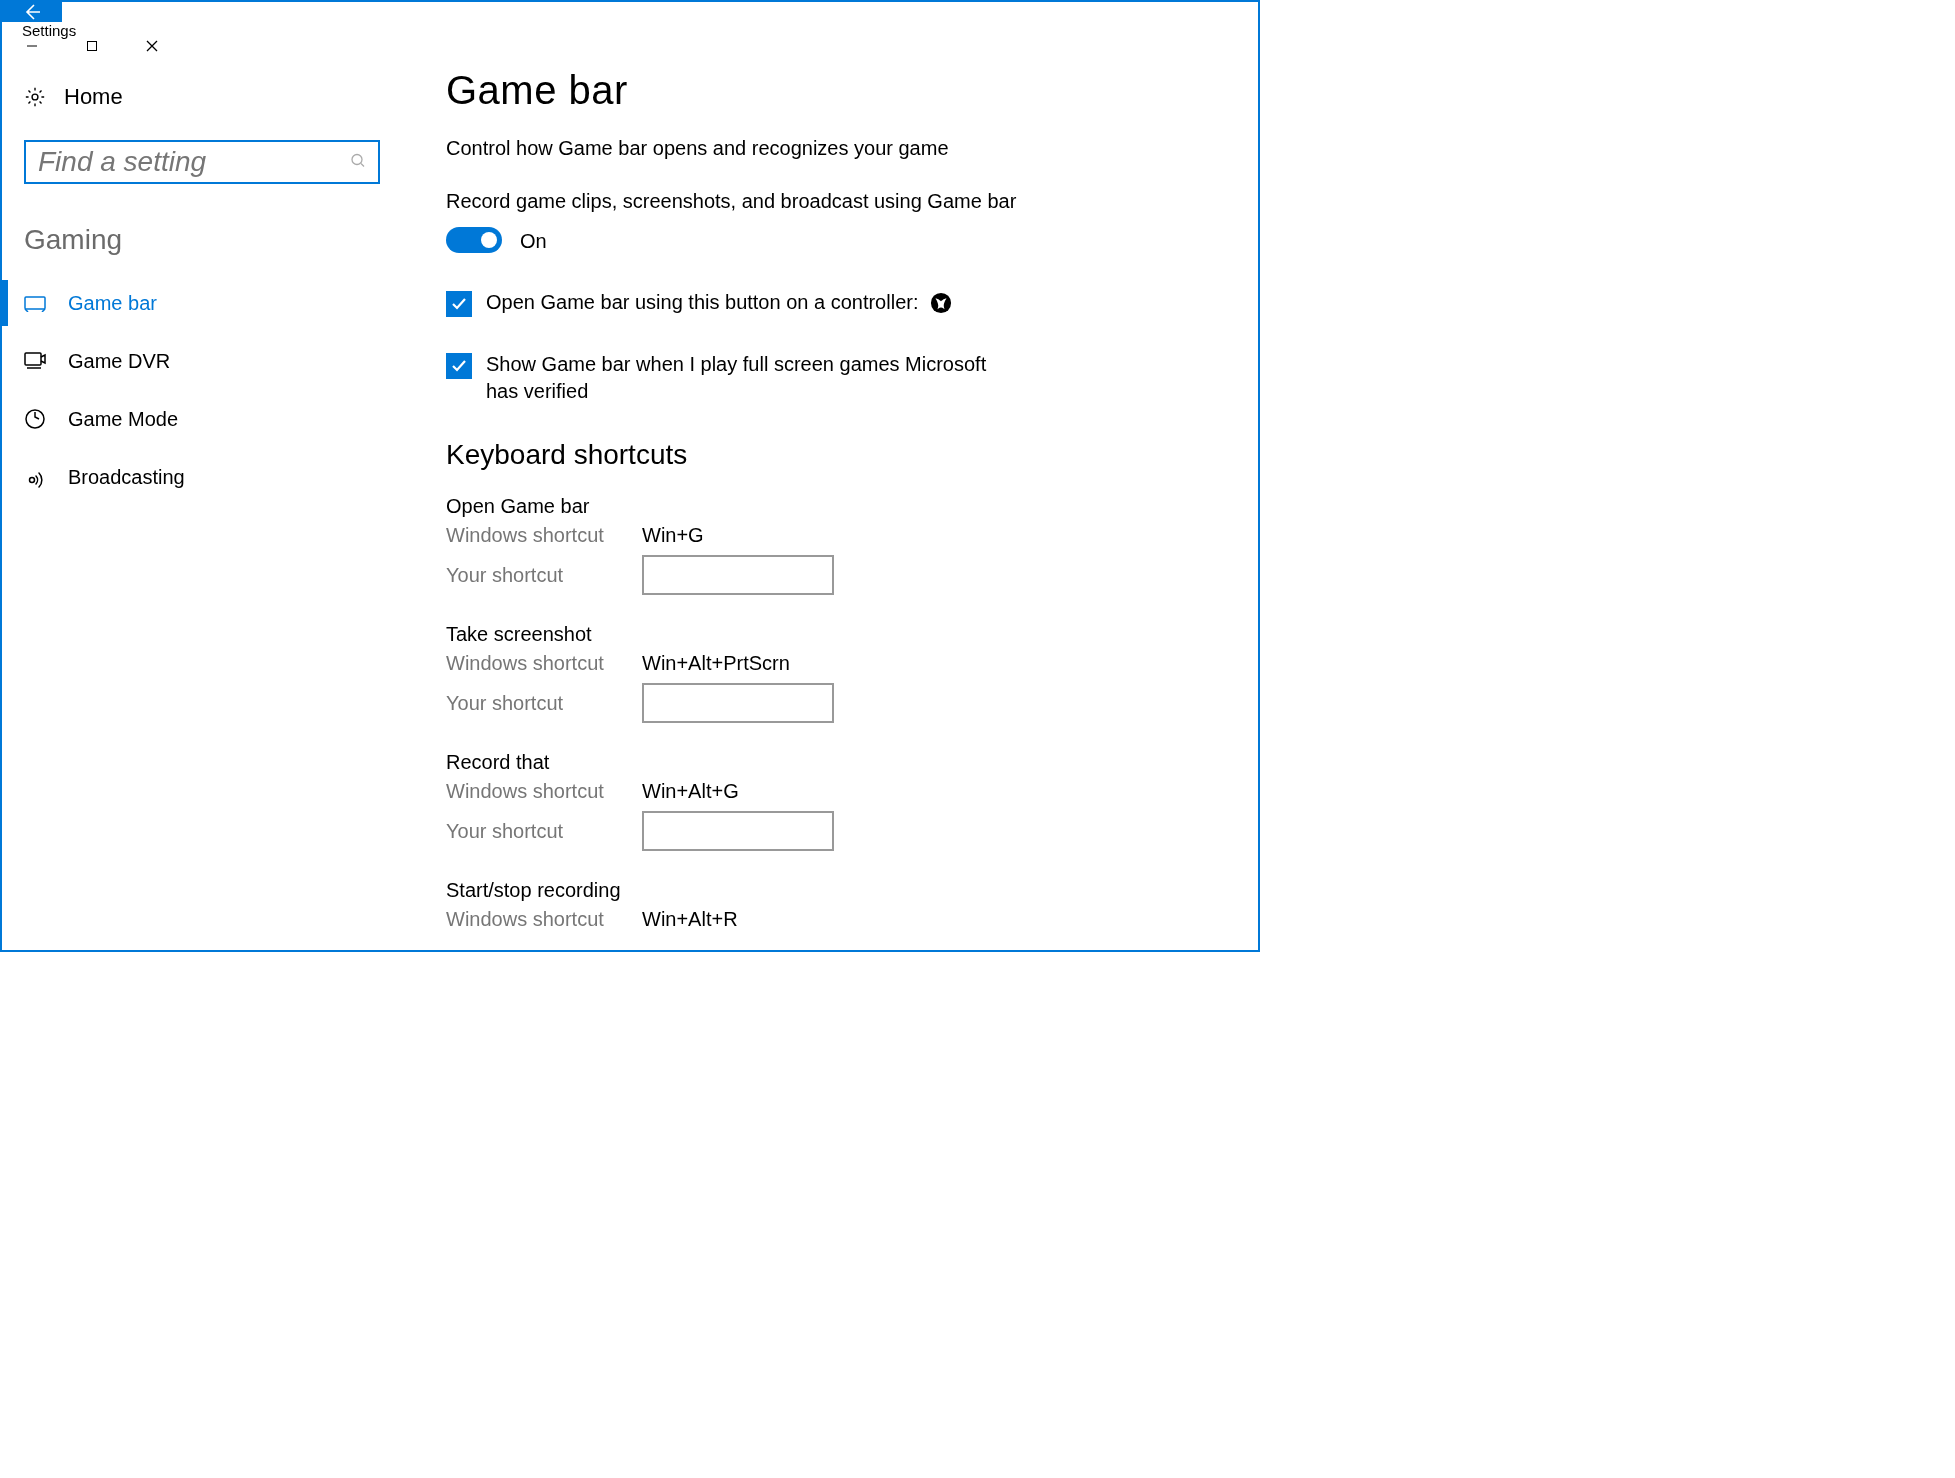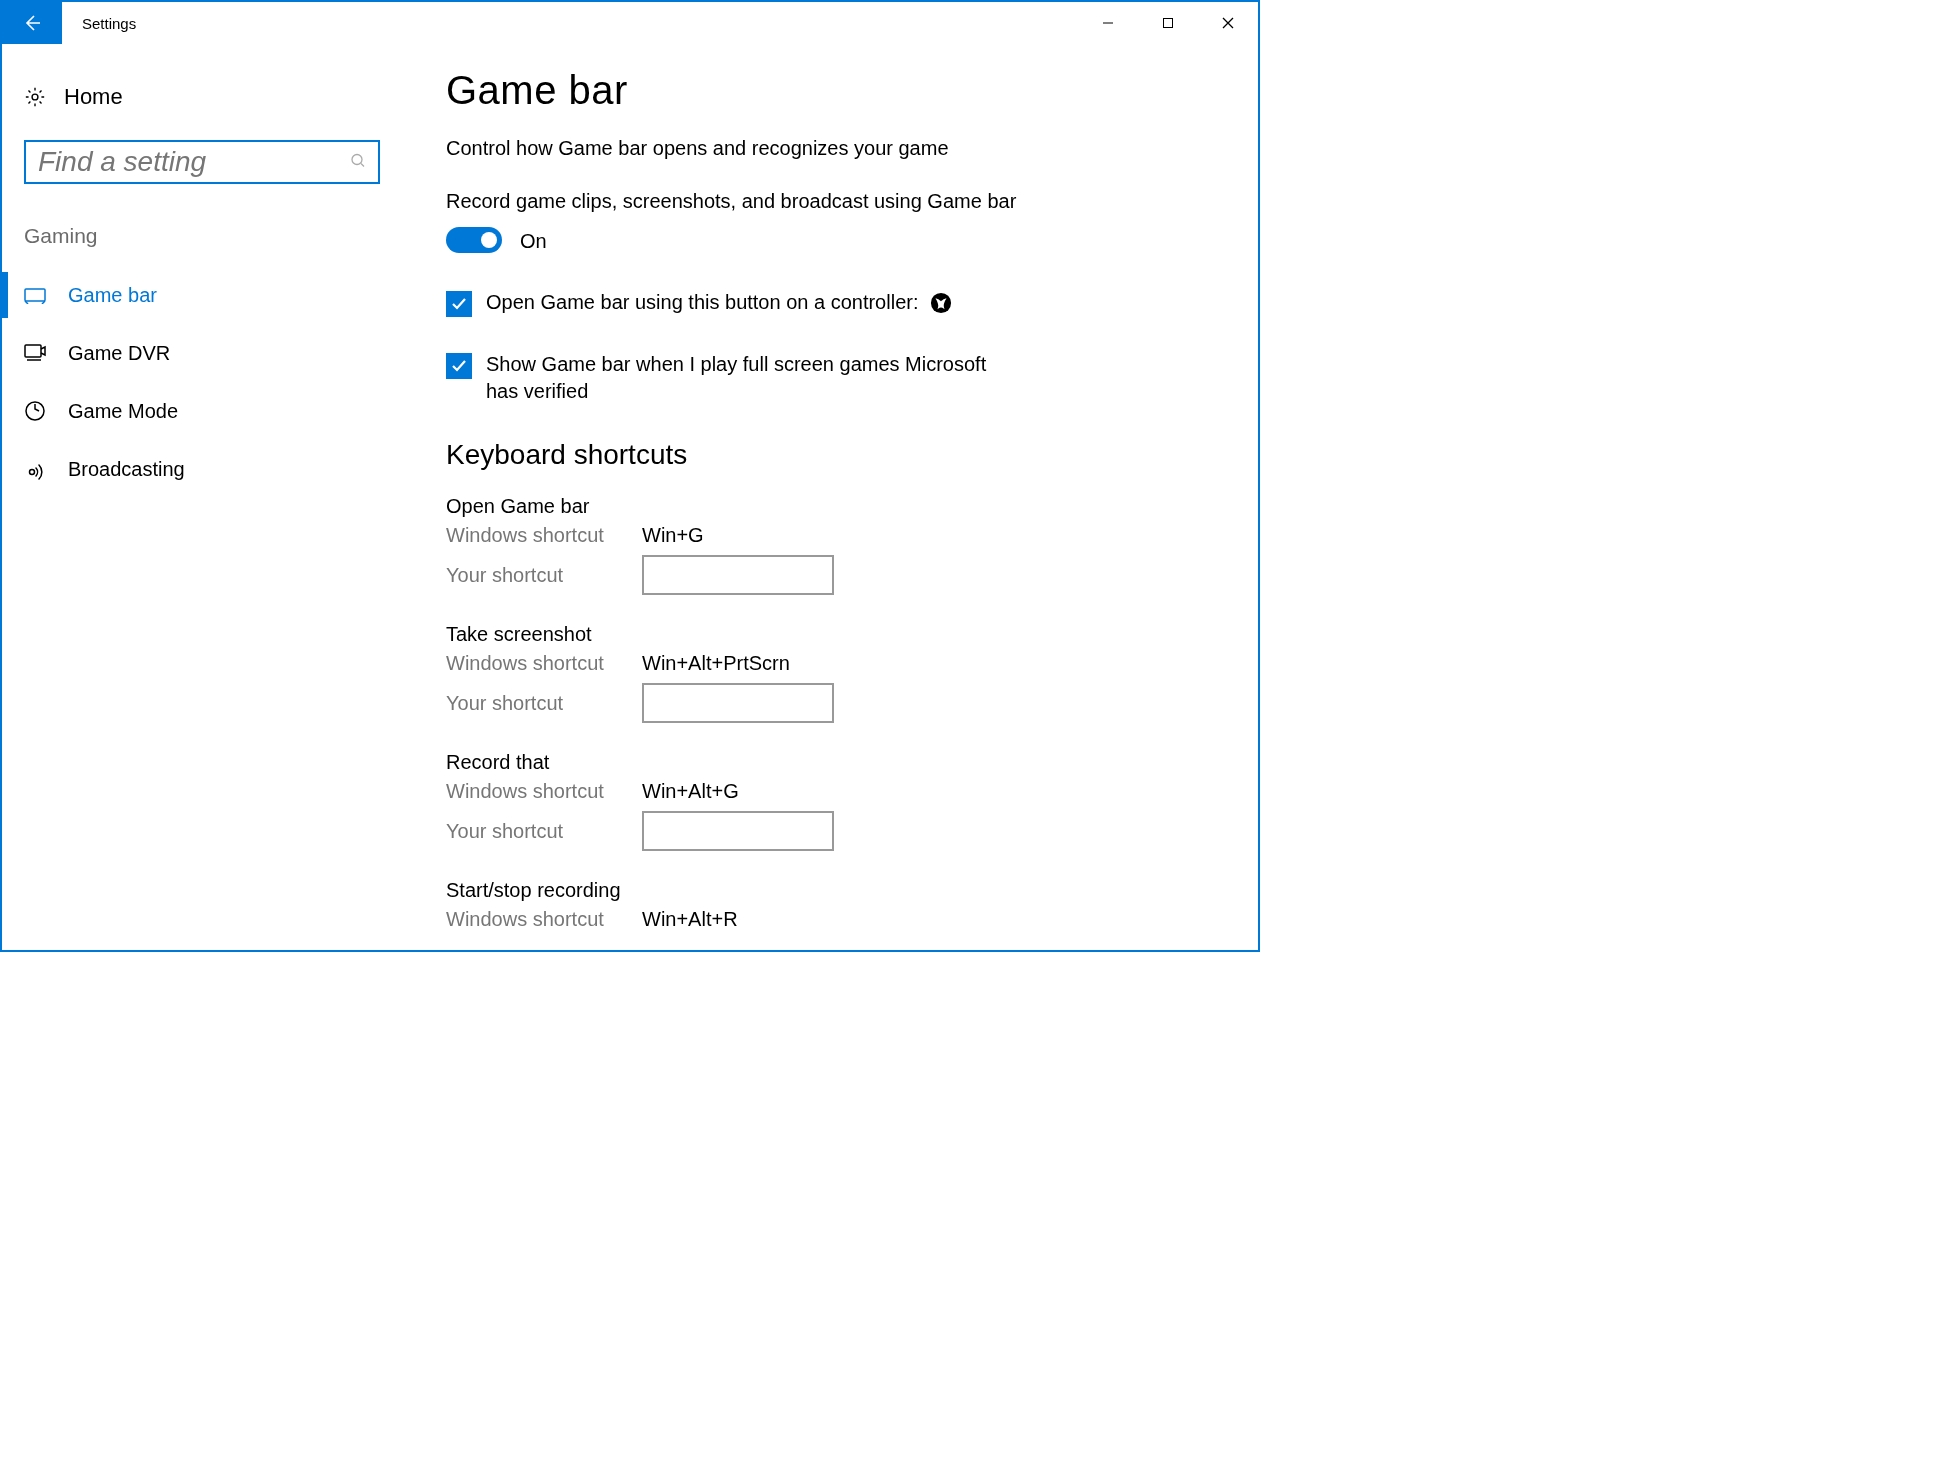--- a/index.html
+++ b/index.html
@@ -11,20 +11,21 @@
   width: 1260px;
   height: 952px;
   border: 2px solid #0078d7;
   overflow: hidden;
   position: relative;
 }
 .titlebar {
   display: flex;
   align-items: stretch;
   height: 42px;
+  flex-direction: column;
 }
 .back-btn {
   width: 60px;
   background: #0078d7;
   display: flex;
   align-items: center;
   justify-content: center;
   color: #fff;
 }
 .title-text {
@@ -80,21 +81,21 @@
 }
 .search-glyph {
   position: absolute;
   right: 14px;
   top: 50%;
   transform: translateY(-50%);
   opacity: .55;
 }
 .cat-head {
   color: #6b6b6b;
-  font-size: 21px;
+  font-size: 28px;
   padding: 10px 22px 18px 22px;
 }
 .nav-item {
   display: flex;
   align-items: center;
   height: 58px;
   padding: 0 22px;
   gap: 22px;
   position: relative;
 }

